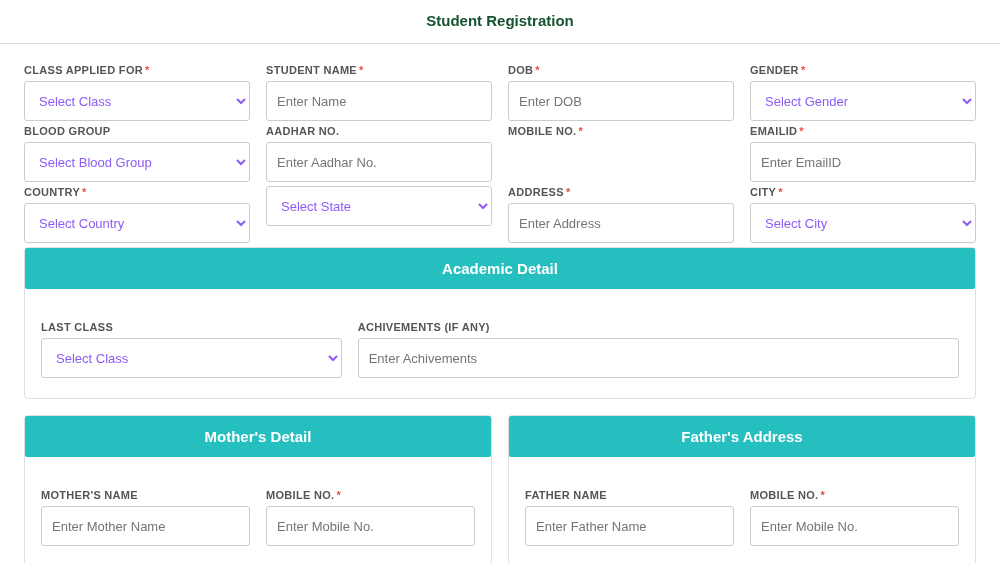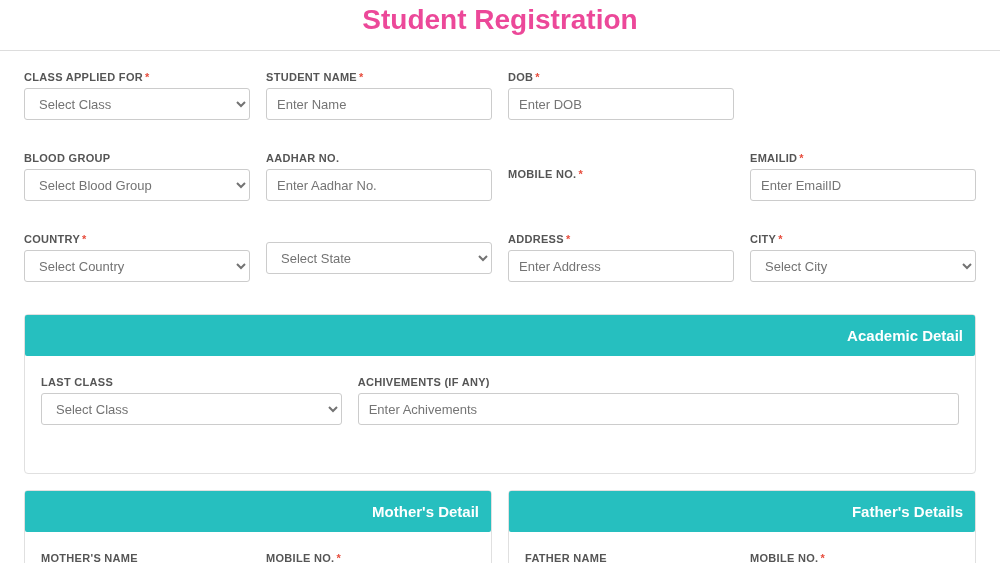--- a/index.html
+++ b/index.html
@@ -4,36 +4,36 @@
   <style>
     * { box-sizing: border-box; margin: 0; padding: 0; }
     body {
       font-family: Arial, sans-serif;
       background: #f5f5f5;
       color: #333;
       font-size: 13px;
     }
     .page-title {
       text-align: center;
-      padding: 4px 0 14px;
-      font-size: 28px;
+      padding: 12px 0 14px;
+      font-size: 15px;
       font-weight: bold;
-      color: #ec4899;
+      color: #14532d;
       background: #fff;
       border-bottom: 1px solid #ddd;
     }
     .form-container {
       padding: 20px 24px;
       background: #fff;
     }
     .form-row {
       display: flex;
       gap: 16px;
-      margin-bottom: 32px;
-      align-items: center;
+      margin-bottom: 4px;
+      align-items: flex-start;
     }
     .form-group {
       display: flex;
       flex-direction: column;
       flex: 1;
     }
     .form-label {
       font-size: 11px;
       font-weight: bold;
       color: #555;
@@ -43,39 +43,39 @@
     }
     .required {
       color: #e74c3c;
       margin-left: 2px;
     }
     .form-control {
       border: 1px solid #ccc;
       border-radius: 3px;
       padding: 7px 10px;
       font-size: 13px;
-      color: #737373;
+      color: #8b5cf6;
       background: #fff;
       width: 100%;
-      height: 32px;
+      height: 40px;
       outline: none;
     }
     select.form-control {
       appearance: auto;
       cursor: pointer;
     }
     .section-header {
       background: #26bfbf;
       color: #fff;
-      text-align: right;
+      text-align: center;
       padding: 12px;
       font-size: 15px;
       font-weight: bold;
       border-radius: 2px;
-      margin-bottom: 4px;
+      margin-bottom: 16px;
     }
     .section-block {
       border: 1px solid #e0e0e0;
       border-radius: 4px;
       padding: 0;
       margin-bottom: 16px;
       background: #fff;
     }
     .section-inner {
       padding: 16px;
@@ -116,20 +116,29 @@
       </label>
       <input type="text" class="form-control" placeholder="Enter Name" style="">
     </div>
     <div class="form-group">
       <label class="form-label">
         <span>DOB</span><span class="required">*</span>
       </label>
       <input type="text" class="form-control" placeholder="Enter DOB" style="">
     </div>
     <div class="form-group">
+      <label class="form-label">
+        <span>GENDER</span><span class="required">*</span>
+      </label>
+      <select class="form-control">
+        <option>Select Gender</option>
+        <option>Male</option>
+        <option>Female</option>
+        <option>Other</option>
+      </select>
     </div>
   </div>
 
   <div class="form-row">
     <div class="form-group">
       <label class="form-label">
         <span>BLOOD GROUP</span>
       </label>
       <select class="form-control">
         <option>Select Blood Group</option>
@@ -236,21 +245,21 @@
             <label class="form-label">
               <span>MOBILE NO.</span><span class="required">*</span>
             </label>
             <input type="text" class="form-control" placeholder="Enter Mobile No." style="">
           </div>
         </div>
       </div>
     </div>
 
     <div class="section-block">
-      <div class="section-header">Father's Details</div>
+      <div class="section-header">Father's Address</div>
       <div class="section-inner">
         <div class="form-row">
           <div class="form-group">
             <label class="form-label">FATHER NAME</label>
             <input type="text" class="form-control" placeholder="Enter Father Name" style="">
           </div>
           <div class="form-group">
             <label class="form-label">
               <span>MOBILE NO.</span><span class="required">*</span>
             </label>

